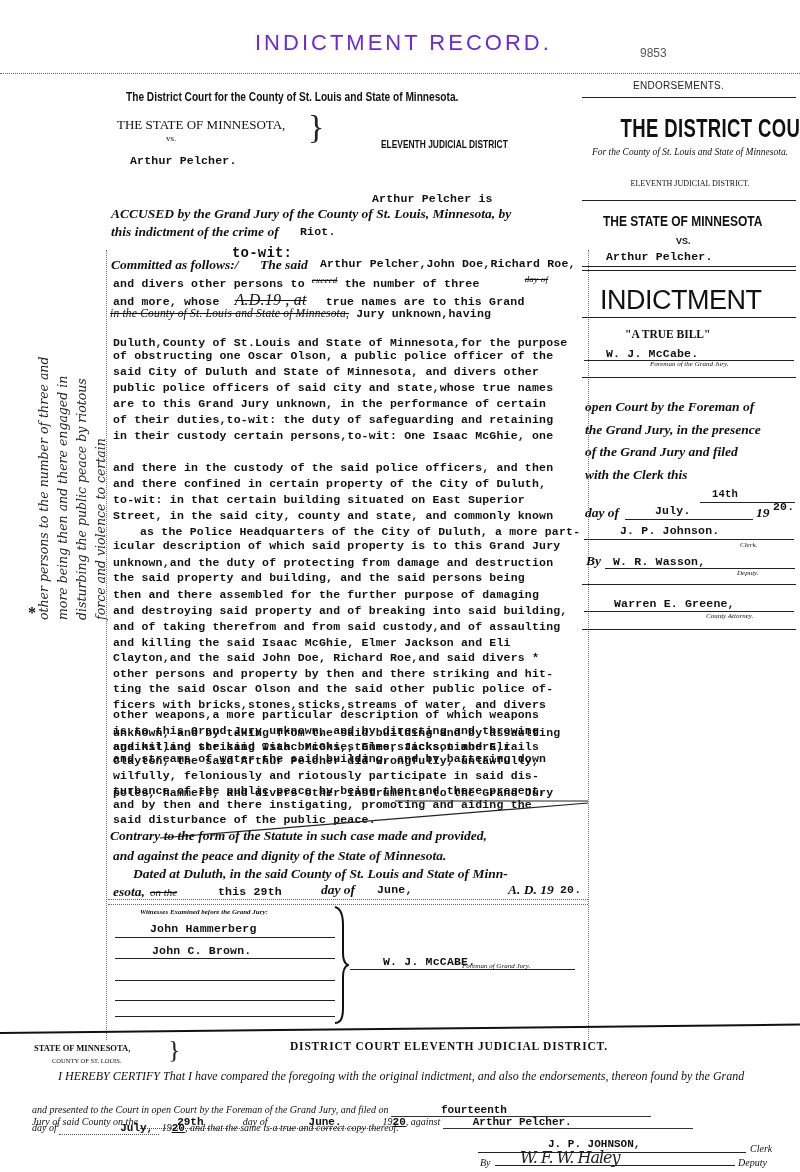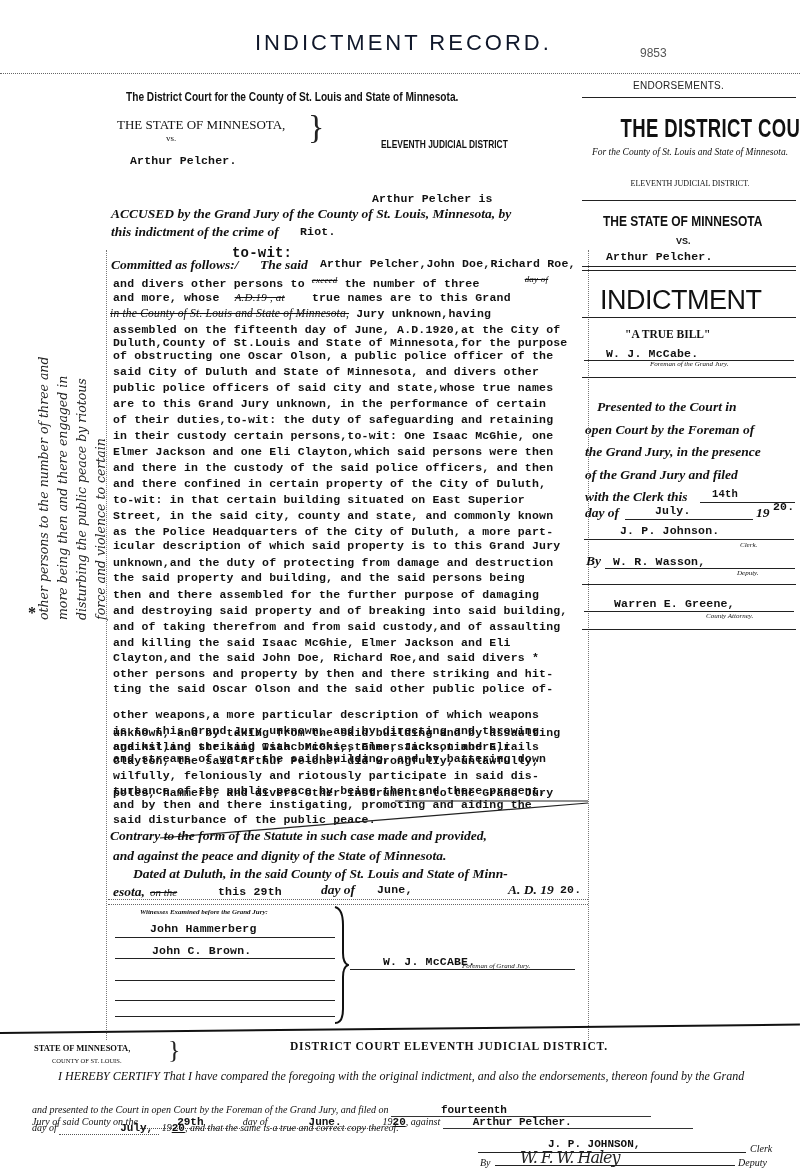--- a/index.html
+++ b/index.html
@@ -9,21 +9,21 @@
   .abs { position: absolute; }
   .mono { font-family: "Liberation Mono", "DejaVu Sans Mono", monospace; font-weight: bold; font-size: 11.5px; letter-spacing: 0.2px; }
   .ital { font-family: "Liberation Serif", serif; font-style: italic; font-weight: bold; font-size: 13.5px; }
   .condensed { font-family: "Liberation Sans", sans-serif; font-weight: bold; transform-origin: left center; }
   .hr { position: absolute; height: 0; border-top: 1px solid #222; }
   .hr-thick { position: absolute; height: 0; border-top: 2px solid #111; }
   .dotted { position: absolute; height: 0; border-top: 1px dotted #666; }
   .vdotted { position: absolute; width: 0; border-left: 1px dotted #777; }
 
   
-  .record-title { left: 255px; top: 30px; font-family: "Liberation Sans", sans-serif; font-size: 22px; color: #0f172a; letter-spacing: 3px; font-weight: normal; }
+  .record-title { left: 255px; top: 30px; font-family: "Liberation Sans", sans-serif; font-size: 22px; color: #6d28d9; letter-spacing: 3px; font-weight: normal; }
   .record-no { left: 640px; top: 46px; font-family: "Liberation Sans", sans-serif; font-size: 12px; color: #555; }
   .court-heading { left: 126px; top: 89px; font-size: 13px; transform: scaleX(0.78); white-space: nowrap; }
   .state-left { left: 117px; top: 117px; font-family: "Liberation Serif", serif; font-size: 13px; }
   .vs-left { left: 166px; top: 133px; font-size: 9px; font-family: "Liberation Serif", serif; }
   .brace { font-family: "Liberation Serif", serif; font-size: 34px; line-height: 30px; color: #222; font-weight: normal; }
   .district-left { left: 381px; top: 138px; font-size: 10.5px; transform: scaleX(0.8); white-space: nowrap; }
   .defendant-left { left: 130px; top: 154px; }
 
   .body-text { position: absolute; left: 113px; width: 475px; }
   .line { position: absolute; white-space: nowrap; }
@@ -93,53 +93,52 @@
 
   <div class="line mono" style="top:0;left:0;">
     <span>and divers other persons to</span>
     <span class="strike small-over" style="vertical-align:4px;">exceed</span>
     <span>the number of three</span>
     <span class="strike small-over" style="margin-left:38px;vertical-align:5px;">day of</span>
   </div>
 
   <div class="line mono" style="top:17px;left:0;">
     <span>and more, whose</span>
-    <span class="strike" style="font-size:11px;margin:0 20px 0 8px;">A.D.19 , at</span>
+    <span class="strike" style="font-size:16px;margin:0 12px 0 8px;">A.D.19 , at</span>
     <span>true names are to this Grand</span>
   </div>
 
   <div class="line mono" style="top:33px;left:-3px;">
     <span class="strike" style="font-size:11.5px;">in the County of St. Louis and State of Minnesota,</span>
     <span>Jury unknown,having</span>
   </div>
 
-  <div class="line mono" style="top:49px;">assembled on the fifteenth day of June, A.D.1920,at the City of</div>
   <div class="line mono" style="top:62px;">Duluth,County of St.Louis and State of Minnesota,for the purpose</div>
   <div class="line mono" style="top:75px;">of obstructing one Oscar Olson, a public police officer of the</div>
   <div class="line mono" style="top:91px;">said City of Duluth and State of Minnesota, and divers other</div>
   <div class="line mono" style="top:107px;">public police officers of said city and state,whose true names</div>
   <div class="line mono" style="top:123px;">are to this Grand Jury unknown, in the performance of certain</div>
   <div class="line mono" style="top:139px;">of their duties,to-wit: the duty of safeguarding and retaining</div>
   <div class="line mono" style="top:155px;">in their custody certain persons,to-wit: One Isaac McGhie, one</div>
-  <div class="line mono" style="top:171px;">Elmer Jackson and one Eli Clayton,which said persons were then</div>
   <div class="line mono" style="top:187px;">and there in the custody of the said police officers, and then</div>
   <div class="line mono" style="top:203px;">and there confined in certain property of the City of Duluth,</div>
   <div class="line mono" style="top:219px;">to-wit: in that certain building situated on East Superior</div>
   <div class="line mono" style="top:235px;">Street, in the said city, county and state, and commonly known</div>
-  <div class="line mono" style="top:251px;">as the Police Headquarters of the City of Duluth, a more part-</div>
+  <div class="line mono" style="top:251px;margin-left:27px;">as the Police Headquarters of the City of Duluth, a more part-</div>
   <div class="line mono" style="top:265px;">icular description of which said property is to this Grand Jury</div>
   <div class="line mono" style="top:297px;">the said property and building, and the said persons being</div>
   <div class="line mono" style="top:282px;">unknown,and the duty of protecting from damage and destruction</div>
   <div class="line mono" style="top:314px;">then and there assembled for the further purpose of damaging</div>
   <div class="line mono" style="top:330px;">and destroying said property and of breaking into said building,</div>
   <div class="line mono" style="top:346px;">and of taking therefrom and from said custody,and of assaulting</div>
   <div class="line mono" style="top:362px;">and killing the said Isaac McGhie, Elmer Jackson and Eli</div>
   <div class="line mono" style="top:377px;">Clayton,and the said John Doe, Richard Roe,and said divers *</div>
   <div class="line mono" style="top:393px;">other persons and property by then and there striking and hit-</div>
   <div class="line mono" style="top:408px;">ting the said Oscar Olson and the said other public police of-</div>
+  <div class="line mono" style="top:424px;">ficers with bricks,stones,sticks,streams of water, and divers</div>
   <div class="line mono" style="top:434px;">other weapons,a more particular description of which weapons</div>
   <div class="line mono" style="top:450px;">is to this Grand Jury unknown, and by directing and throwing</div>
   <div class="line mono" style="top:466px;">against,and striking with bricks,stones,sticks,timbers,rails</div>
   <div class="line mono" style="top:478px;">and streams of water the said building, and by battering down</div>
   <div class="line mono" style="top:512px;">poles, hammers, and divers other instruments to the Grand Jury</div>
 </div>
 <div class="body-text" style="top:796px;">
   <div class="line mono" style="top:-70px;">unknown, and by taking from the said building and by assaulting</div>
   <div class="line mono" style="top:-56px;">and killing the said Isaac McGhie, Elmer Jackson and Eli</div>
   <div class="line mono" style="top:-42px;">Clayton, the said Arthur Pelcher did wrongfully, unlawfully,</div>
@@ -197,21 +196,20 @@
 <div class="hr" style="left:582px;top:270px;width:214px;"></div>
 <div class="abs indict">INDICTMENT</div>
 <div class="hr" style="left:582px;top:317px;width:214px;"></div>
 <div class="abs truebill">"A TRUE BILL"</div>
 <div class="abs mono foreman-name">W. J. McCabe.</div>
 <div class="hr" style="left:584px;top:360px;width:210px;"></div>
 <div class="abs foreman-cap">Foreman of the Grand Jury.</div>
 <div class="hr" style="left:582px;top:377px;width:214px;"></div>
 
 <div class="abs presented">
-  <div style="padding-left:12px;">Presented to the Court in</div>
   <div>open Court by the Foreman of</div>
   <div>the Grand Jury, in the presence</div>
   <div>of the Grand Jury and filed</div>
   <div>with the Clerk this</div>
 </div>
 <div class="abs mono" style="left:712px;top:488px;font-size:10.5px;">14th</div>
 <div class="hr" style="left:700px;top:502px;width:95px;"></div>
 <div class="abs ital" style="left:585px;top:505px;">day of</div>
 <div class="abs mono" style="left:655px;top:504px;">July.</div>
 <div class="abs ital" style="left:756px;top:505px;">19</div>

